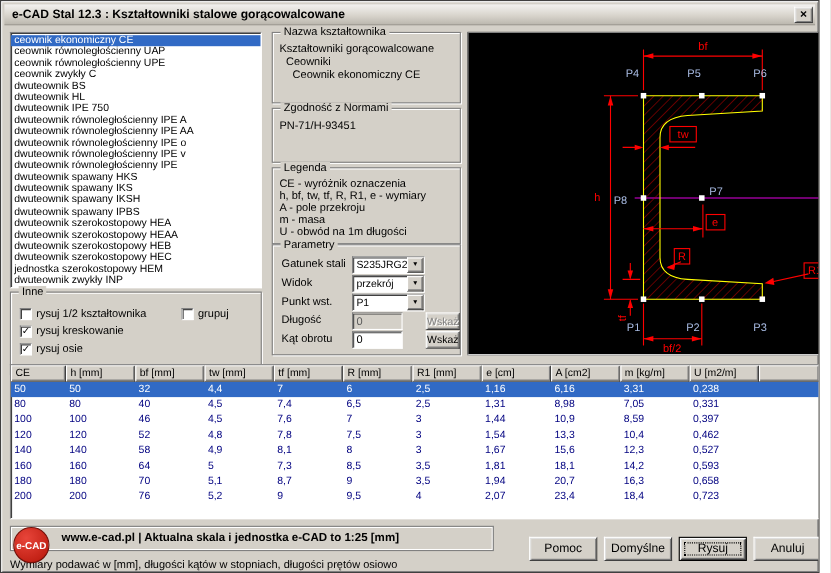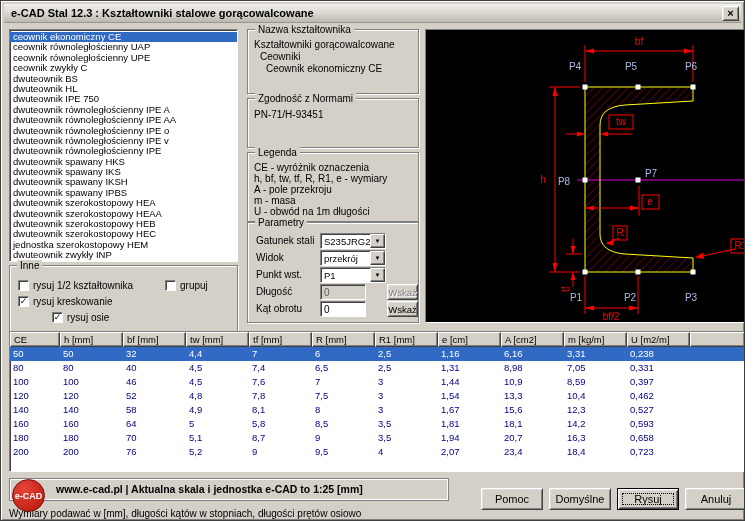--- a/index.html
+++ b/index.html
@@ -193,21 +193,21 @@
       <span class="cb-label">rysuj 1/2 kształtownika</span>
     </div>
     <div class="checkbox" style="left:155px; top:13px;">
       <span class="cb-box"></span>
       <span class="cb-label">grupuj</span>
     </div>
     <div class="checkbox checked" style="left:8px; top:29px;">
       <span class="cb-box"></span>
       <span class="cb-label">rysuj kreskowanie</span>
     </div>
-    <div class="checkbox checked" style="left:8px; top:45px;margin-left:34px;">
+    <div class="checkbox checked" style="left:8px; top:45px;">
       <span class="cb-box"></span>
       <span class="cb-label">rysuj osie</span>
     </div>
   </div>
 
   <div class="group" style="left:246px; top:28px; width:172px; height:65px;">
     <span class="group-label">Nazwa kształtownika</span>
     <span class="static-line" style="left:6px; top:9px;">Kształtowniki gorącowalcowane</span>
     <span class="static-line" style="left:12px; top:21px;">Ceowniki</span>
     <span class="static-line" style="left:18px; top:33px;">Ceownik ekonomiczny CE</span>
@@ -446,21 +446,21 @@
           <span class="td">15,6</span>
           <span class="td">12,3</span>
           <span class="td">0,527</span>
         </div>
 
         <div class="tr">
           <span class="td">160</span>
           <span class="td">160</span>
           <span class="td">64</span>
           <span class="td">5</span>
-          <span class="td">5,8</span>
+          <span class="td">7,3</span>
           <span class="td">8,5</span>
           <span class="td">3,5</span>
           <span class="td">1,81</span>
           <span class="td">18,1</span>
           <span class="td">14,2</span>
           <span class="td">0,593</span>
         </div>
 
         <div class="tr">
           <span class="td">180</span>

